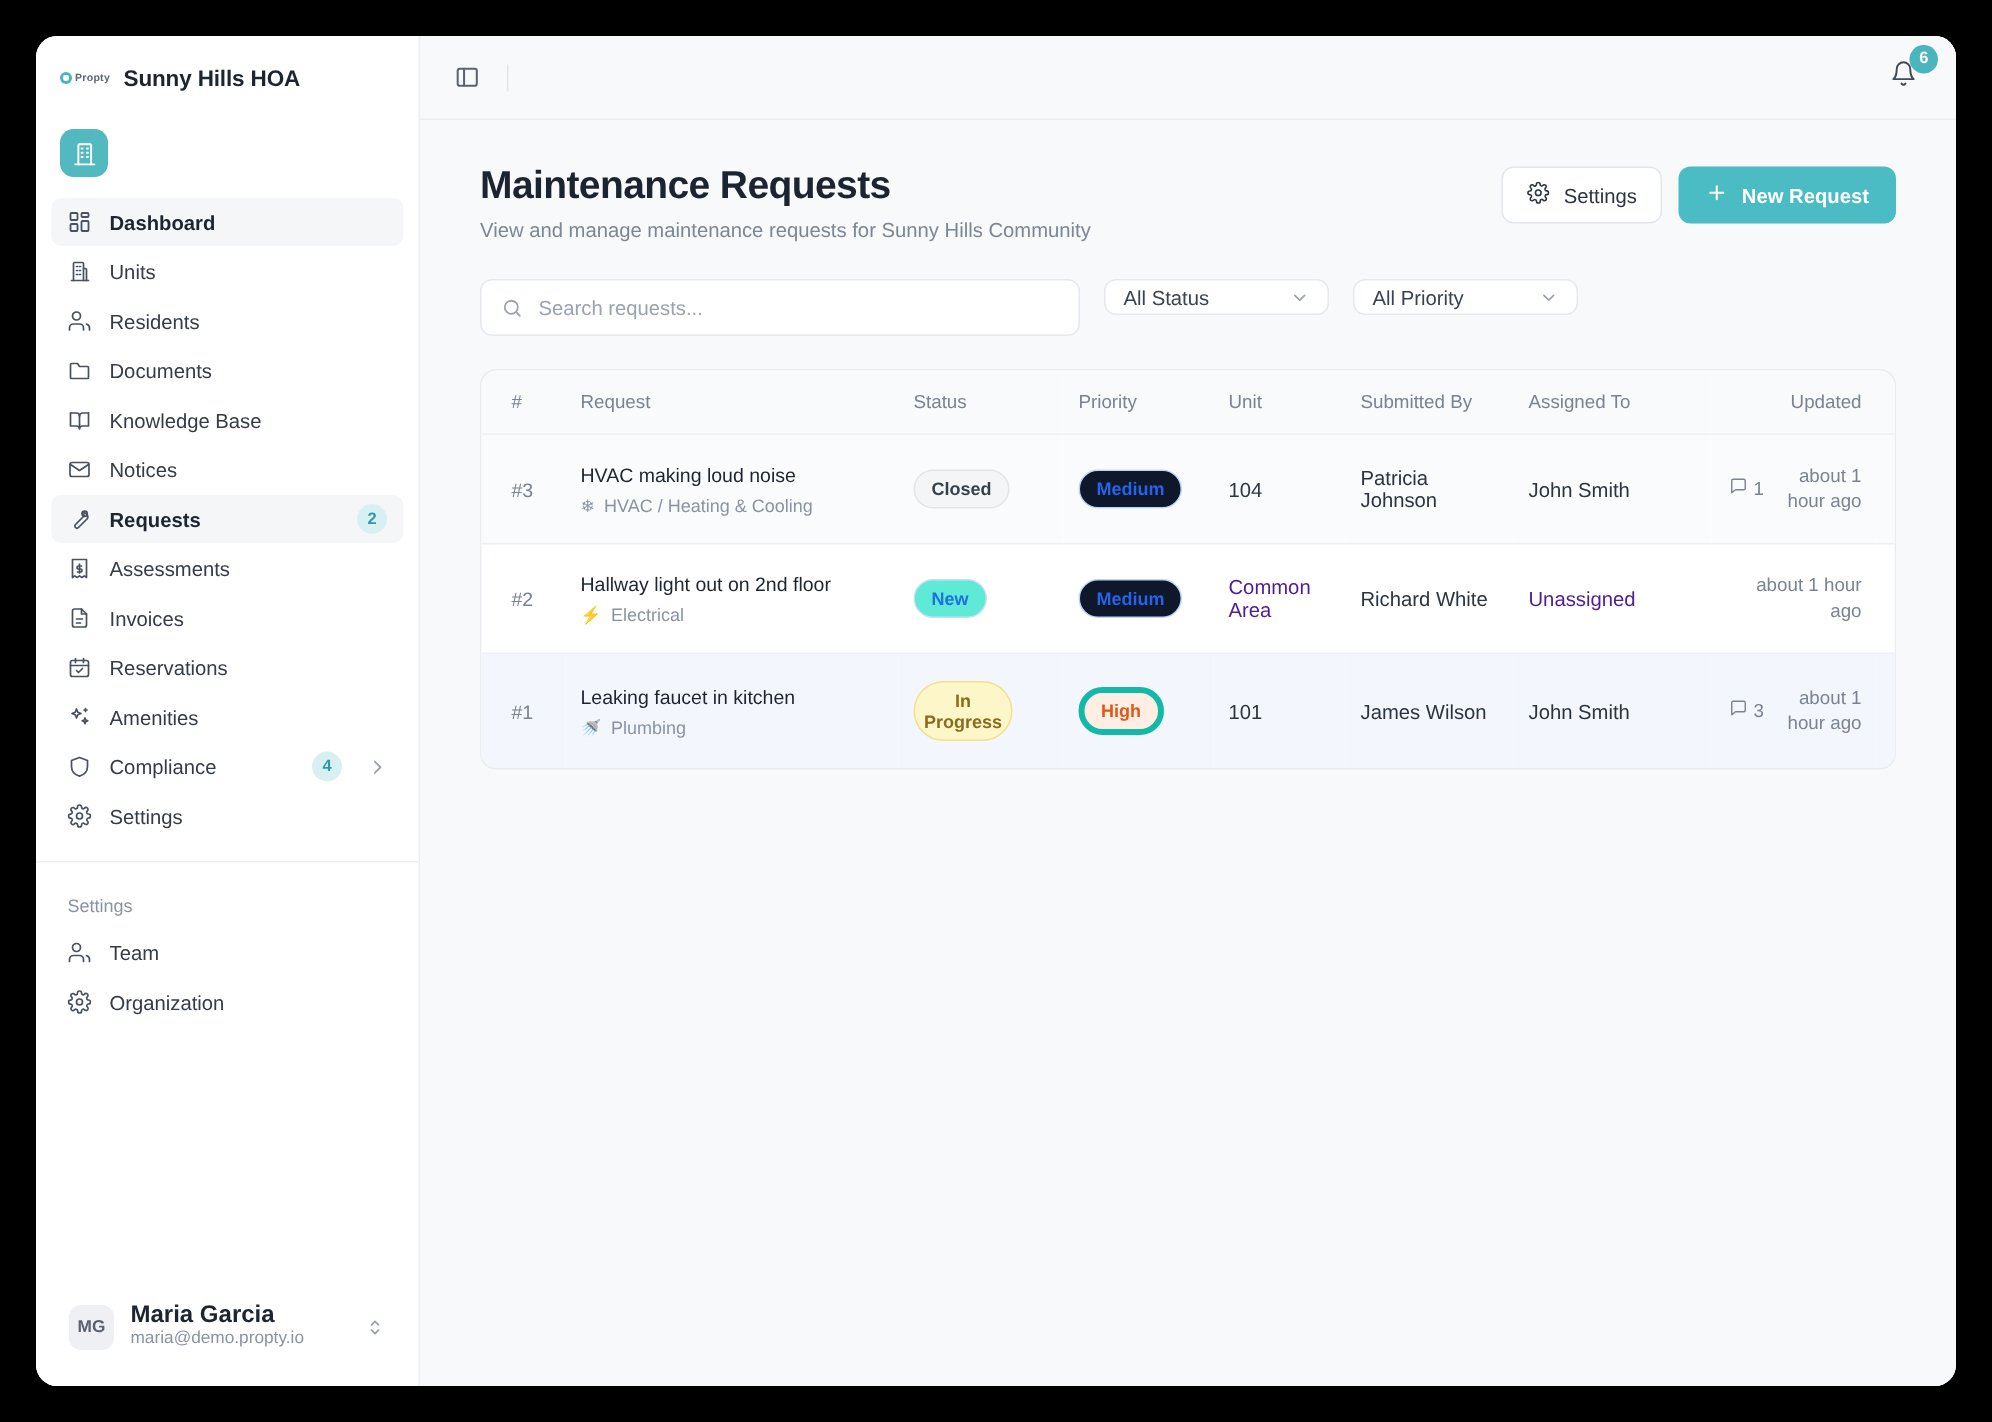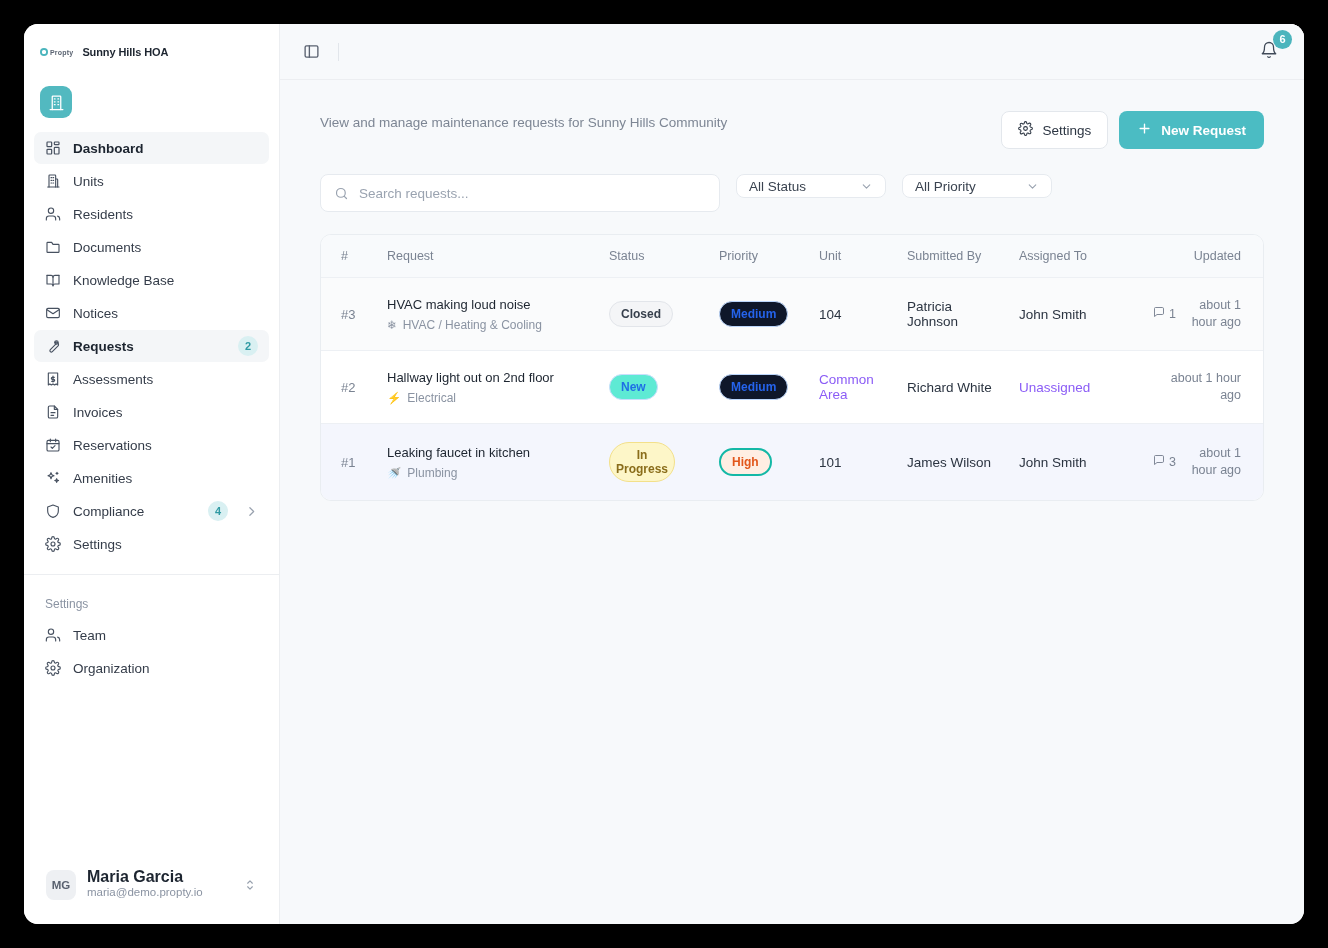--- a/index.html
+++ b/index.html
@@ -45,21 +45,21 @@
     position: relative;
   }
   .brand-logo-dot::after{
     content:""; position:absolute; left:2.4px; top:2.4px;
     width:3.2px;height:3.2px;border-radius:50%;background:#fff;
   }
   .brand-logo-text {
     font-size: 7px; font-weight: 700; color: #5b6472; letter-spacing: .2px;
   }
   .brand-title {
-    font-size: 11px; font-weight: 700; color: #1d2530; letter-spacing: -0.1px;
+    font-size: 15px; font-weight: 700; color: #1d2530; letter-spacing: -0.1px;
   }
 
   .community {
     display: flex; align-items: center; gap: 11px;
     padding: 6px 16px 14px 16px;
   }
   .community-avatar {
     width: 32px; height: 32px; border-radius: 9px;
     background: #52b9c0;
     display: flex; align-items: center; justify-content: center;
@@ -243,23 +243,23 @@
     font-size: 12px; font-weight: 700; line-height: 14px;
     text-align: center;
   }
   .pill-closed { background: #f4f5f7; color: #363f4c; border: 1px solid #e2e5ea; }
   .pill-new { background: #5eead4; color: #1f6fe5; border: 1px solid #c9defc; }
   .pill-inprogress {
     background: #fdf6c8; color: #8a6d1b; border: 1px solid #f3e08a;
     max-width: 66px; white-space: normal;
   }
   .pill-medium { background: #0f172a; color: #2563eb; border: 1px solid #bcd6fb; }
-  .pill-high { background: #ffeee3; color: #e2561a; border: 2px solid #14b8a6; }
-
-  .muted { color: #8b5cf6; }
+  .pill-high { background: #ffeee3; color: #e2561a; border: 4px solid #14b8a6; }
+
+  .muted { color: #4c1d95; }
   td.c-upd { text-align: right; color: #7a8392; font-size: 12.5px; line-height: 17px; }
   .upd-wrap { display: flex; align-items: center; justify-content: flex-end; gap: 7px; }
   .comment-chip { display: inline-flex; align-items: center; gap: 4px; color: #7a8392; font-size: 12.5px; flex:0 0 auto;}
   .upd-text { max-width: 58px; }
   .dots {
     width: 26px; height: 26px; border-radius: 6px;
     display: flex; align-items: center; justify-content: center;
     color: #7a8392; cursor: pointer; font-size: 15px; letter-spacing: 1px;
     margin-left: auto;
   }
@@ -465,20 +465,21 @@
             </svg>
         </span>
         <span class="bell-badge">6</span>
       </span>
     </div>
 
     <div class="content">
 
       <div class="page-head">
         <div>
+          <div class="page-title">Maintenance Requests</div>
           <div class="page-sub">View and manage maintenance requests for Sunny Hills Community</div>
         </div>
         <div class="head-actions">
           <button class="btn-secondary">
             <span><svg width="15" height="15" viewBox="0 0 24 24" fill="none" stroke="currentColor" stroke-width="1.7" stroke-linecap="round" stroke-linejoin="round">
                   <circle cx="12" cy="12" r="3"></circle>
                   <path d="M19.4 15a1.6 1.6 0 0 0 .3 1.8l.1.1a2 2 0 1 1-2.8 2.8l-.1-.1a1.6 1.6 0 0 0-1.8-.3 1.6 1.6 0 0 0-1 1.5V21a2 2 0 1 1-4 0v-.1A1.6 1.6 0 0 0 9 19.4a1.6 1.6 0 0 0-1.8.3l-.1.1a2 2 0 1 1-2.8-2.8l.1-.1a1.6 1.6 0 0 0 .3-1.8 1.6 1.6 0 0 0-1.5-1H3a2 2 0 1 1 0-4h.1A1.6 1.6 0 0 0 4.6 9a1.6 1.6 0 0 0-.3-1.8l-.1-.1a2 2 0 1 1 2.8-2.8l.1.1a1.6 1.6 0 0 0 1.8.3H9a1.6 1.6 0 0 0 1-1.5V3a2 2 0 1 1 4 0v.1a1.6 1.6 0 0 0 1 1.5 1.6 1.6 0 0 0 1.8-.3l.1-.1a2 2 0 1 1 2.8 2.8l-.1.1a1.6 1.6 0 0 0-.3 1.8V9a1.6 1.6 0 0 0 1.5 1H21a2 2 0 1 1 0 4h-.1a1.6 1.6 0 0 0-1.5 1z"></path>
                 </svg></span>
             <span>Settings</span>
           </button>

